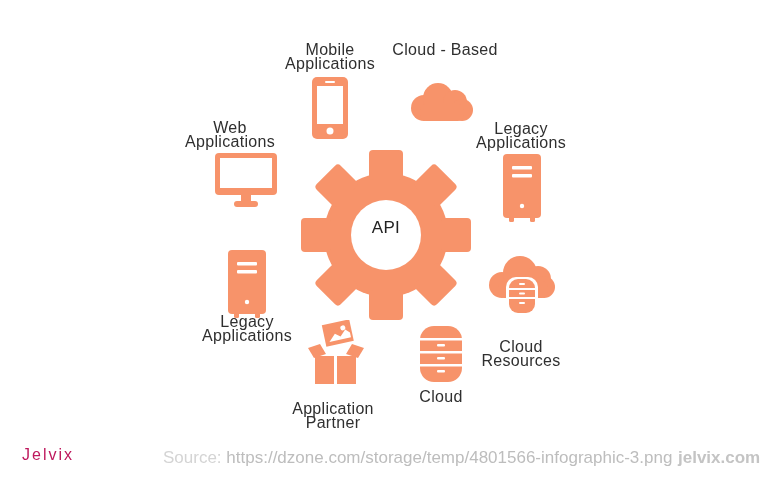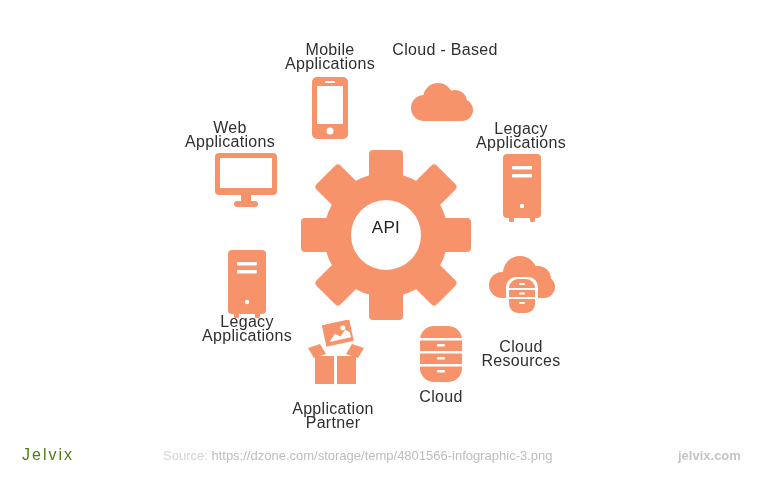--- a/index.html
+++ b/index.html
@@ -6,21 +6,21 @@
   body {
     width:768px; height:484px; background:#ffffff; position:relative; overflow:hidden;
     font-family: "Liberation Sans", "DejaVu Sans", sans-serif;
   }
   .label {
     position:absolute; text-align:center; color:#2f2f2f; font-size:16px; line-height:14px;
     font-weight:normal; letter-spacing:0.3px; white-space:nowrap;
   }
   .label span { display:block; }
   .icon { position:absolute; }
-  .footer { position:absolute; top:448px; font-size:13px; color:#c4c4c4; }
+  .footer { position:absolute; top:448px; font-size:17px; color:#c4c4c4; }
   .src-prefix { color:#d4d4d4; }
   .src-url { color:#bdbdbd; }
 </style>
 </head>
 <body>
 
 <svg class="icon" style="left:298px;top:150px;" width="176" height="170" viewBox="0 0 176 170">
   <g fill="#F7936A" transform="translate(88,85)">
     <circle r="62"></circle>
     <g>
@@ -148,18 +148,18 @@
   <span>Web</span>
   <span>Applications</span>
 </div>
 <svg class="icon" style="left:215px;top:153px;" width="62" height="55" viewBox="0 0 62 55">
   <rect x="0" y="0" width="62" height="42" rx="4" fill="#F7936A"></rect>
   <rect x="5" y="5" width="52" height="30" fill="#ffffff"></rect>
   <rect x="26" y="42" width="10" height="7" fill="#F7936A"></rect>
   <rect x="19" y="48" width="24" height="6" rx="3" fill="#F7936A"></rect>
 </svg>
 
-<div class="footer" style="left:22px;font-size:16px;letter-spacing:2px;color:#4d7c0f;top:446px;">Jelvix</div>
+<div class="footer" style="left:22px;font-size:16px;letter-spacing:2px;color:#be185d;top:446px;">Jelvix</div>
 <div class="footer" style="left:163px;">
   <span class="src-prefix">Source:</span>
   <span class="src-url">https://dzone.com/storage/temp/4801566-infographic-3.png</span>
 </div>
 <div class="footer" style="left:678px;font-weight:bold;">jelvix.com</div>
 
 </body></html>

